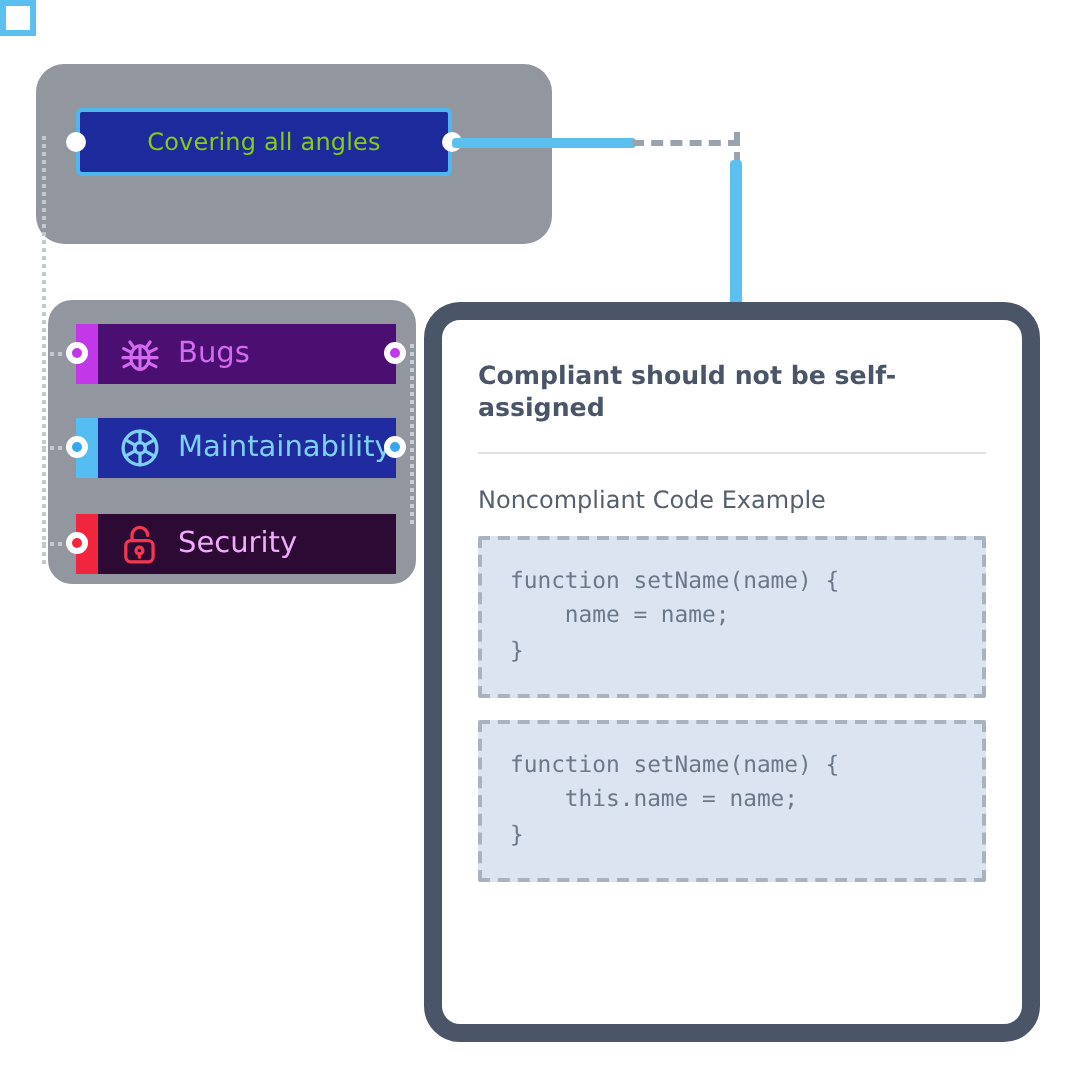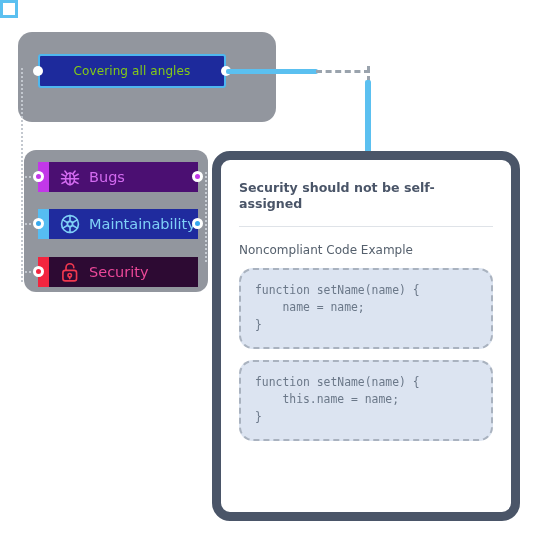--- a/index.html
+++ b/index.html
@@ -215,21 +215,21 @@
   #dot-bugs-right { left: 192px; top: 171px; background: #c238e8; }
 
   #row-maint { top: 209px; background: #1f2b9e; }
   #row-maint .cat-accent { background: #56bdf2; }
   #row-maint .cat-label { color: #7fd0f7; }
   #dot-maint-left  { left: 33px; top: 218px; background: #35a8ee; }
   #dot-maint-right { left: 192px; top: 218px; background: #35a8ee; }
 
   #row-sec { top: 257px; background: #2d0a33; }
   #row-sec .cat-accent { background: #f2253f; }
-  #row-sec .cat-label { color: #ec4899; }
+  #row-sec .cat-label { color: #f0abfc; }
   #dot-sec-left { left: 33px; top: 266px; background: #f2253f; }
 
   
   #rule-card {
     position: absolute;
     left: 212px;
     top: 151px;
     width: 308px;
     height: 370px;
     box-sizing: border-box;
@@ -254,21 +254,21 @@
   }
   .section-heading {
     margin-top: 16px;
     color: #55606d;
     font-size: 12px;
   }
   .code-block {
     margin-top: 11px;
     background: #dce4f1;
     border: 2px dashed #a9b2bf;
-    border-radius: 14px;
+    border-radius: 1px;
     padding: 12px 14px;
     font-family: "DejaVu Sans Mono", "Liberation Mono", monospace;
     font-size: 11.4px;
     line-height: 1.55;
     color: #6b7889;
     white-space: pre;
   }
 </style>
 </head>
 <body>
@@ -337,21 +337,21 @@
         <circle cx="10.7" cy="15.6" r="1.9"></circle>
         <path d="M10.7 17.5v1.8"></path>
       </svg>
     </div>
     <span class="cat-label">Security</span>
   </div>
   <div id="dot-sec-left" class="cat-dot"></div>
 
   <div id="rule-card">
     <div id="card-inner">
-      <div id="card-title">Security should not be self-assigned</div>
+      <div id="card-title">Compliant should not be self-assigned</div>
       <div id="card-divider"></div>
 
       <div class="section-heading">Noncompliant Code Example</div>
       <div class="code-block">function setName(name) {
     name = name;
 }</div>
 
       <div class="code-block">function setName(name) {
     this.name = name;
 }</div>

